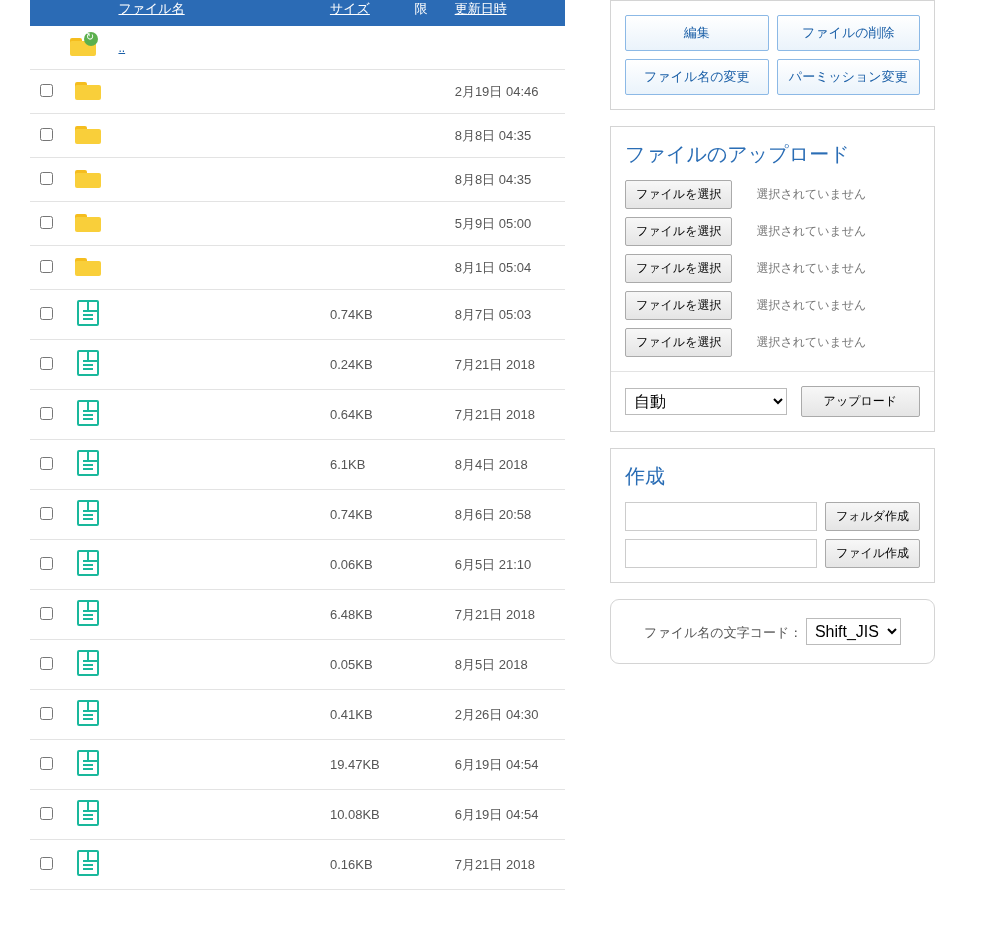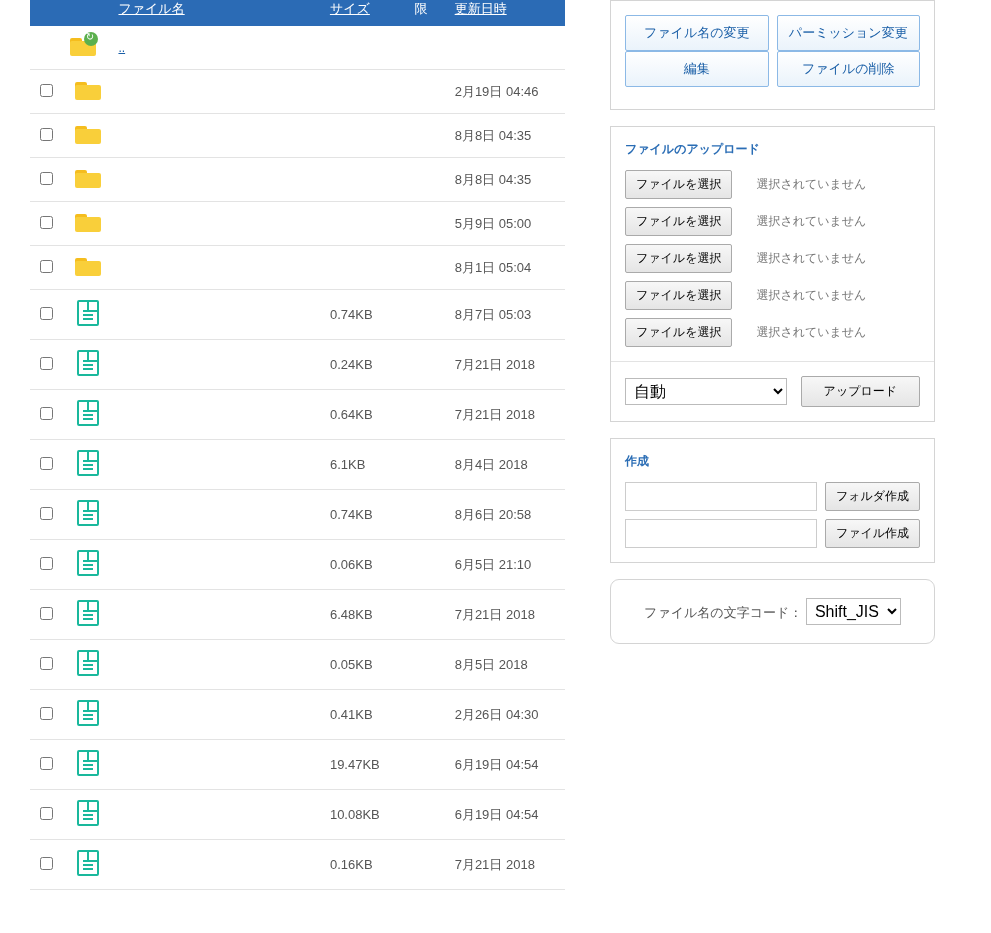--- a/index.html
+++ b/index.html
@@ -31,21 +31,21 @@
 
 
 .fileico { display:inline-block; width:22px; height:26px; border:2px solid #19b89c; border-radius:2px; position:relative; background:#fff; }
 .fileico::before { content:""; position:absolute; top:0; right:0; width:8px; height:8px; background:#fff; border-left:2px solid #19b89c; border-bottom:2px solid #19b89c; }
 .fileico::after { content:""; position:absolute; left:4px; top:8px; width:10px; height:2px; background:#19b89c; box-shadow:0 4px 0 #19b89c, 0 8px 0 #19b89c; }
 
 
 .panel { border:1px solid #d4d4d4; padding:14px; margin-bottom:16px; background:#fff; }
 .btnrow { display:flex; gap:8px; margin-bottom:8px; }
 .btn-blue { flex:1; border:1px solid #8cb9e6; background:linear-gradient(#fff,#eaf3fb); color:#1a5fa7; padding:8px 4px; font-size:13px; text-align:center; cursor:pointer; border-radius:2px; }
-.panel-title { color:#2a6db5; font-size:12px; margin-bottom:12px; font-weight:bold; }
+.panel-title { color:#2a6db5; font-size:20px; margin-bottom:12px; font-weight:normal; }
 .file-select-row { display:flex; align-items:center; gap:24px; margin-bottom:8px; }
 .btn-gray { border:1px solid #aaa; background:linear-gradient(#f7f7f7,#e5e5e5); padding:5px 10px; font-size:12px; cursor:pointer; border-radius:2px; }
 .no-file { color:#777; font-size:12px; }
 .upload-row { display:flex; gap:14px; align-items:center; margin-top:14px; }
 .sel { border:1px solid #bbb; padding:3px 4px; font-size:16px; background:#fff; flex:1; }
 .create-row { display:flex; gap:8px; margin-bottom:8px;border-radius:11px; }
 .text-input { flex:1; border:1px solid #ccc; padding:5px; font-size:12px; }
 .code-row { text-align:center; padding:18px 0;border-radius:9px; }
 hr.light { border:none; border-top:1px solid #e3e3e3; margin:14px -14px; }
 </style>
@@ -206,27 +206,27 @@
             <td>0.16KB</td>
             <td></td>
             <td>7月21日 2018</td>
           </tr>
         </tbody>
     </table>
   </div>
 
   <div class="right">
     <div class="panel">
+      <div class="btnrow">
+        <div class="btn-blue">編集</div>
+        <div class="btn-blue">ファイルの削除</div>
+      </div>
       <div class="btnrow" style="margin-bottom:0">
         <div class="btn-blue">ファイル名の変更</div>
         <div class="btn-blue">パーミッション変更</div>
-      </div>
-      <div class="btnrow">
-        <div class="btn-blue">編集</div>
-        <div class="btn-blue">ファイルの削除</div>
       </div>
     </div>
 
     <div class="panel">
       <h3 class="panel-title">ファイルのアップロード</h3>
       <div id="file-selects">
           <div class="file-select-row">
             <button class="btn-gray">ファイルを選択</button>
             <span class="no-file">選択されていません</span>
           </div>

